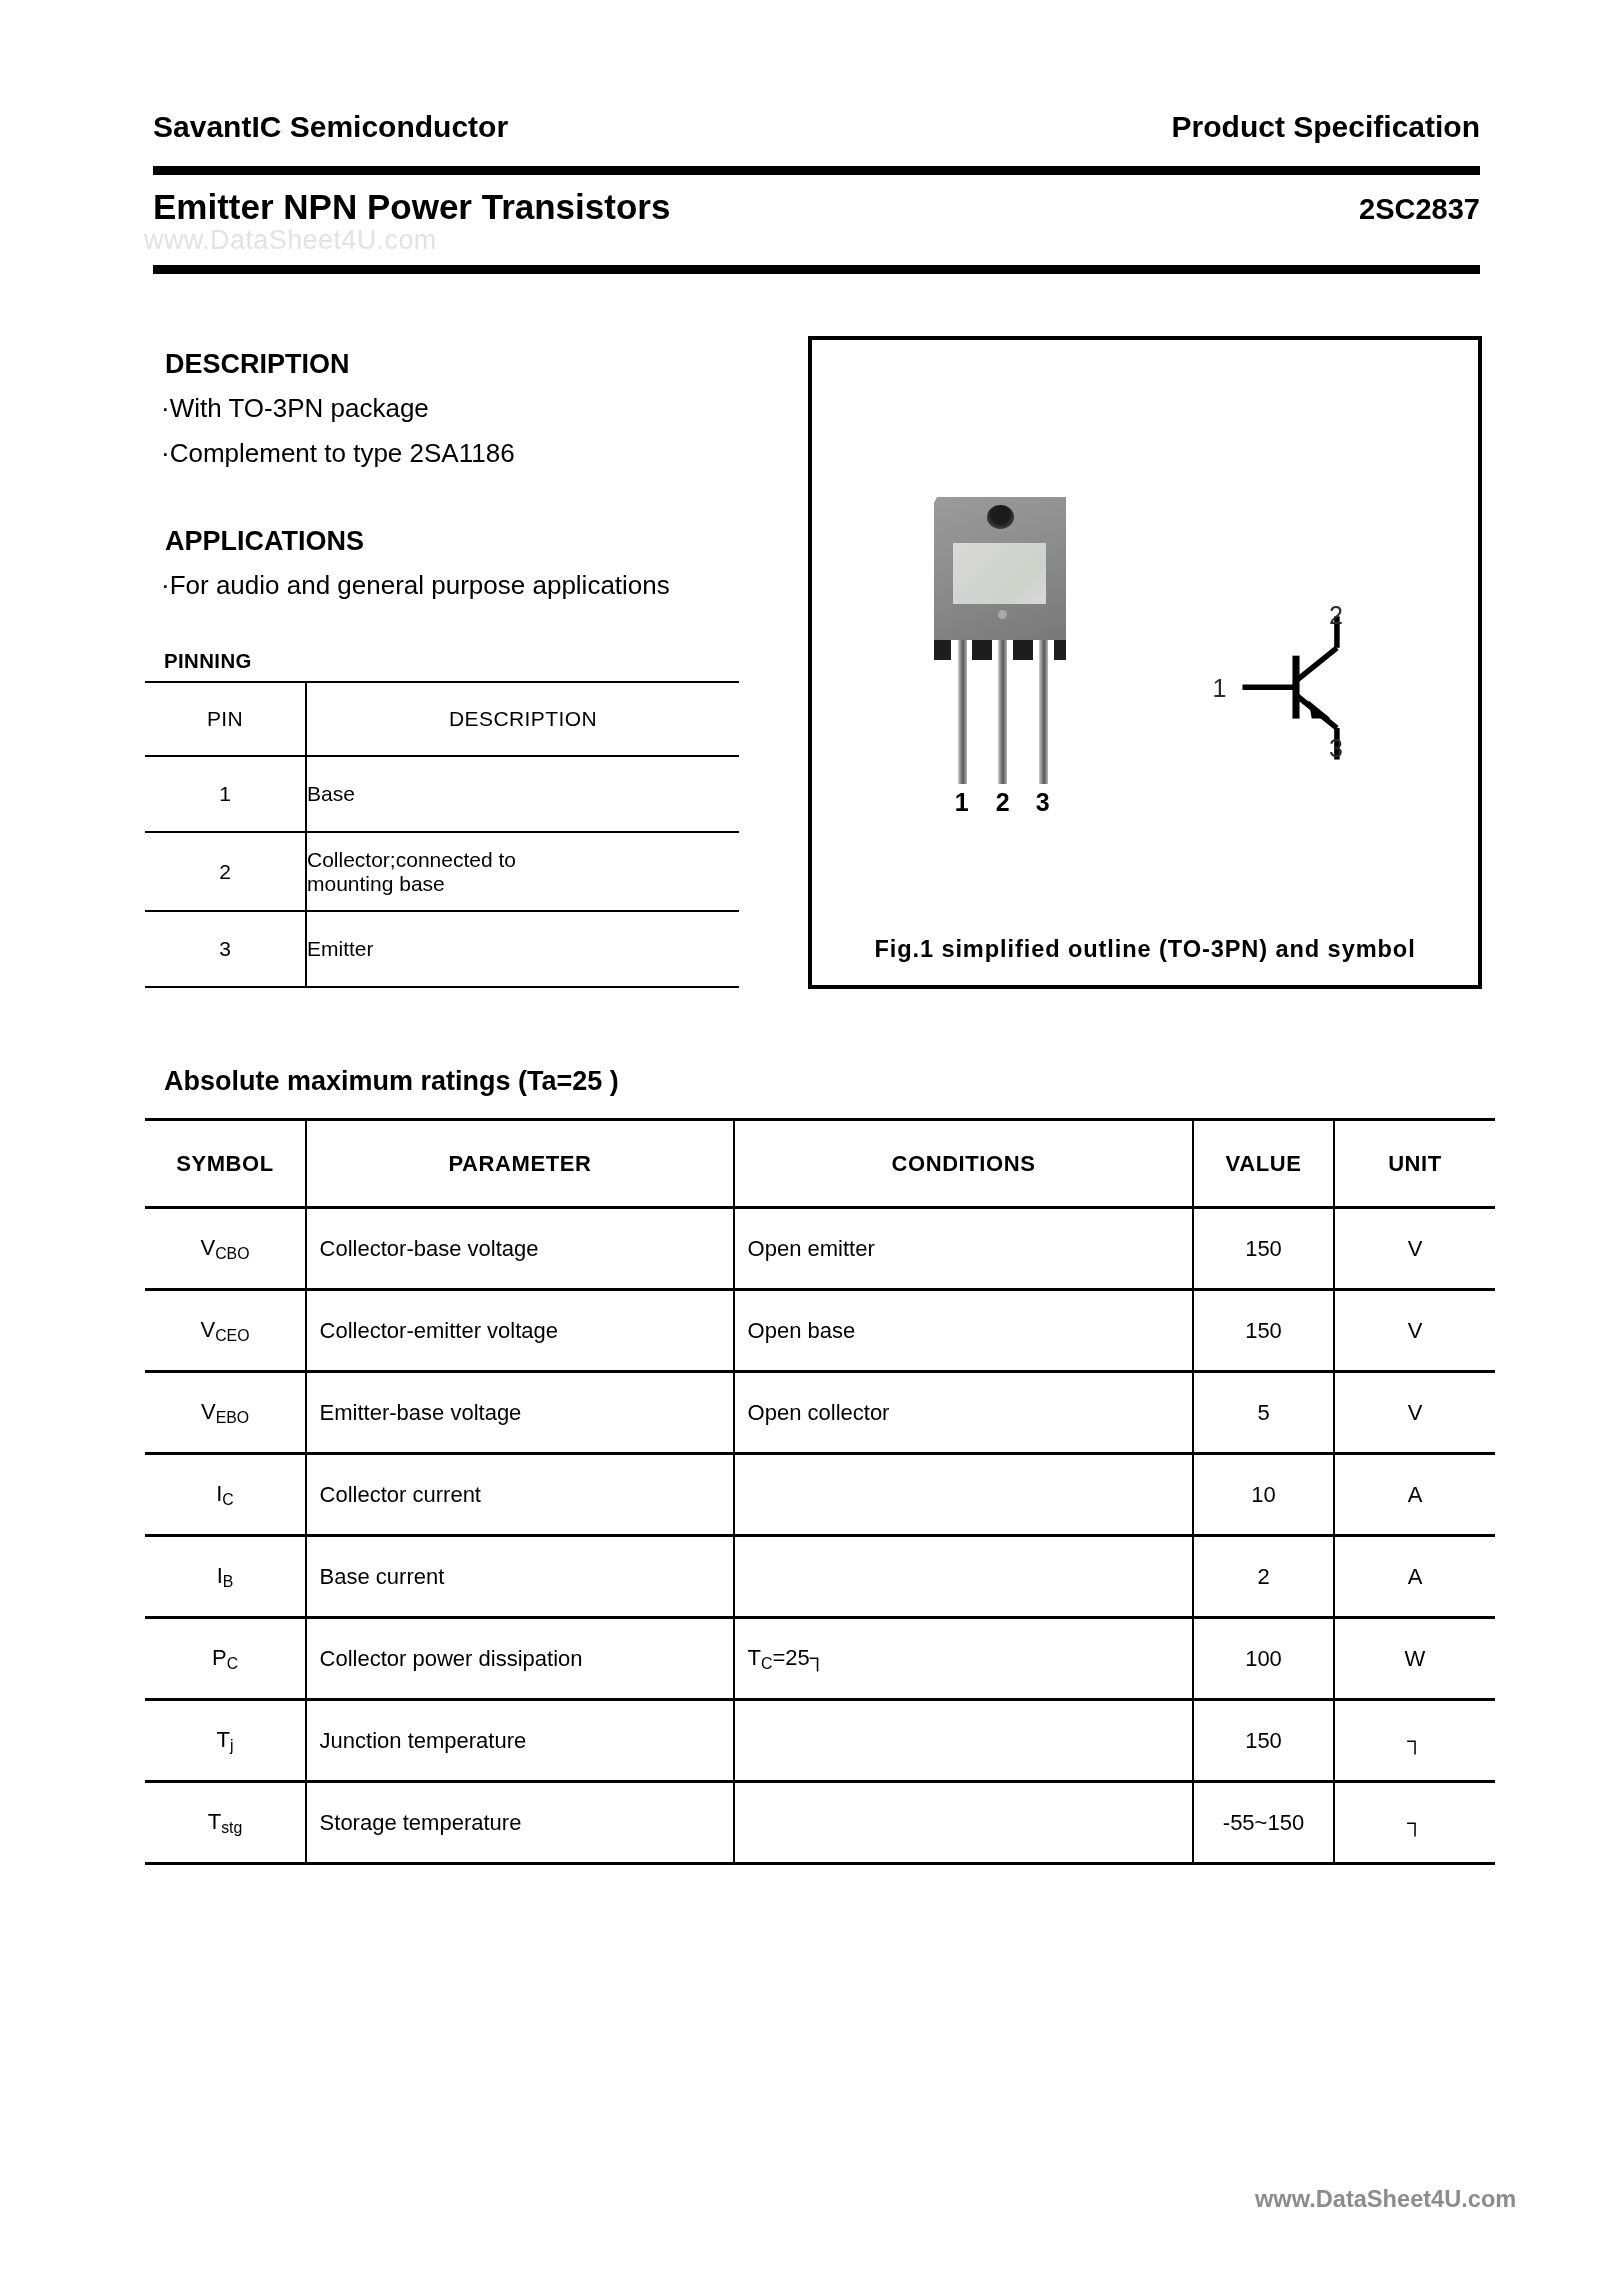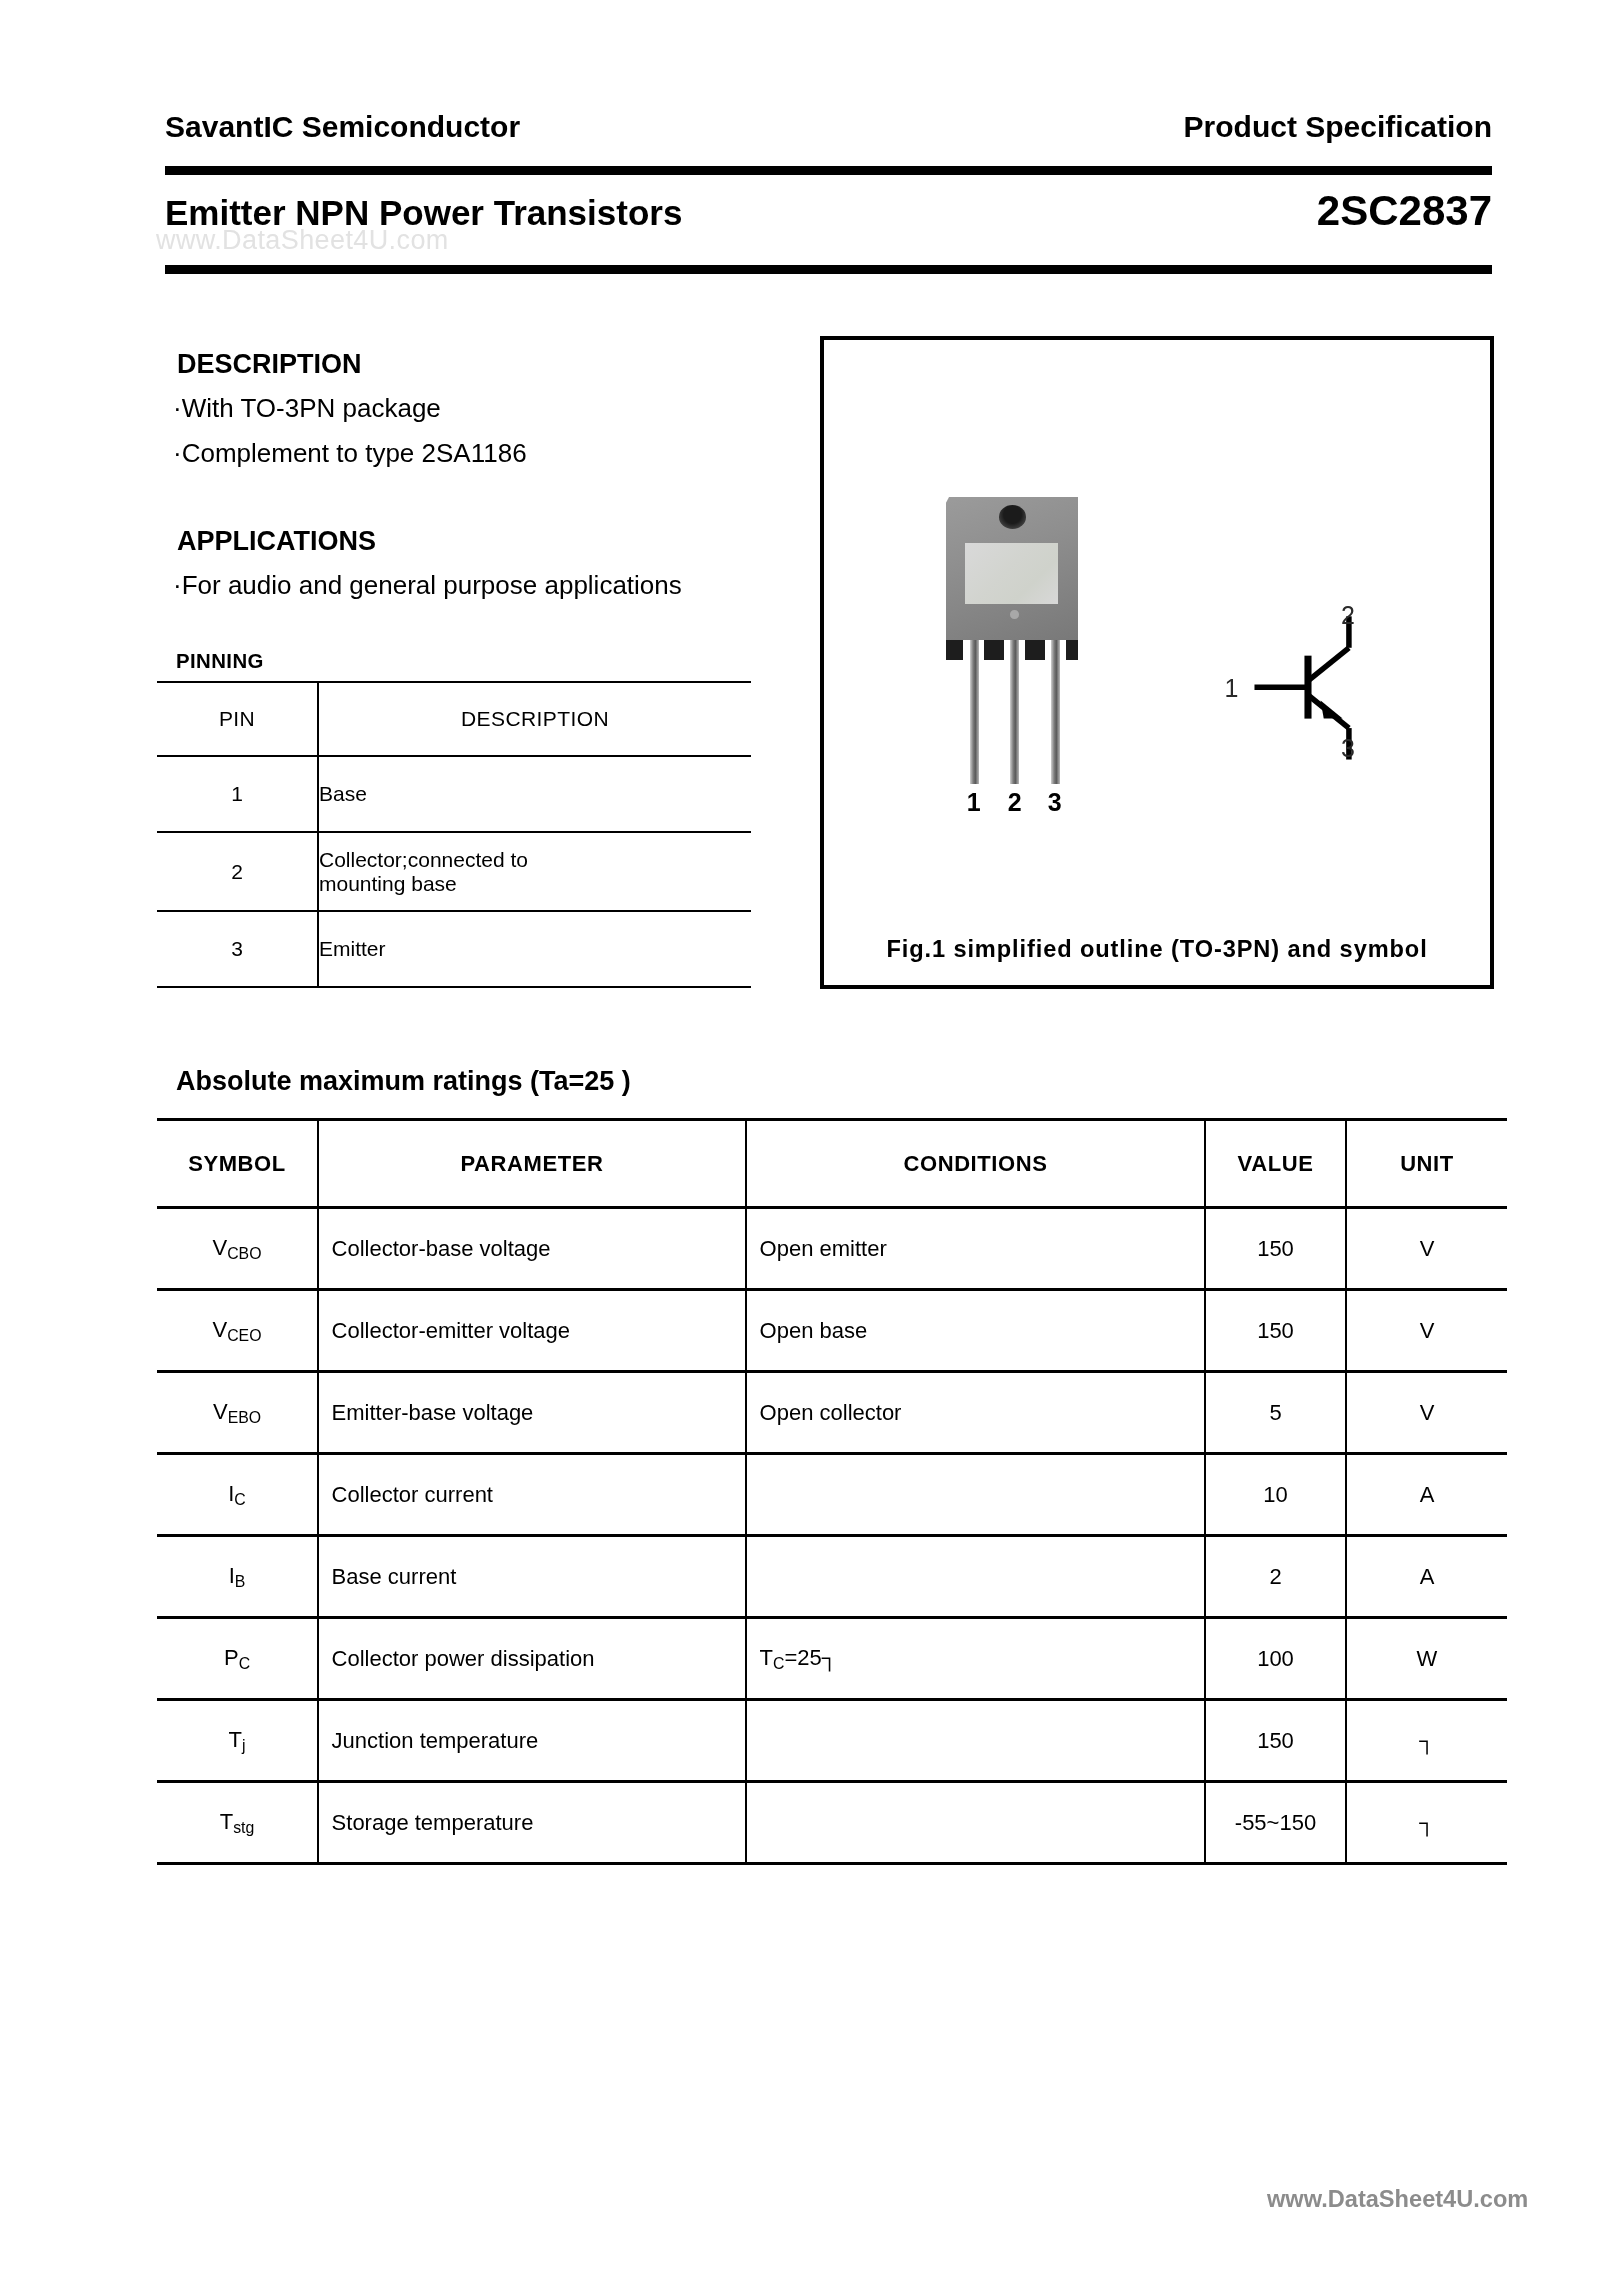--- a/index.html
+++ b/index.html
@@ -12,21 +12,21 @@
     width: 1622px;
     height: 2295px;
     position: relative;
     font-family: "Liberation Sans", sans-serif;
     color: #000000;
     overflow: hidden;
   }
 
   .page {
     position: absolute;
-    left: 16px; top: 0;
+    left: 4px; top: 0;
     width: 1572px;
     height: 2295px;
   }
 
   
   .hdr-row {
     position: absolute;
     left: 149px;
     top: 110px;
     width: 1327px;
@@ -58,21 +58,21 @@
     display: flex;
     justify-content: space-between;
     align-items: baseline;
   }
   .title-left {
     font-size: 35px;
     font-weight: bold;
     white-space: nowrap;
   }
   .title-right {
-    font-size: 42px;
+    font-size: 29px;
     font-weight: bold;
     white-space: nowrap;
   }
 
   
   .wm-title {
     position: absolute;
     left: 140px;
     top: 225px;
     font-size: 27px;

